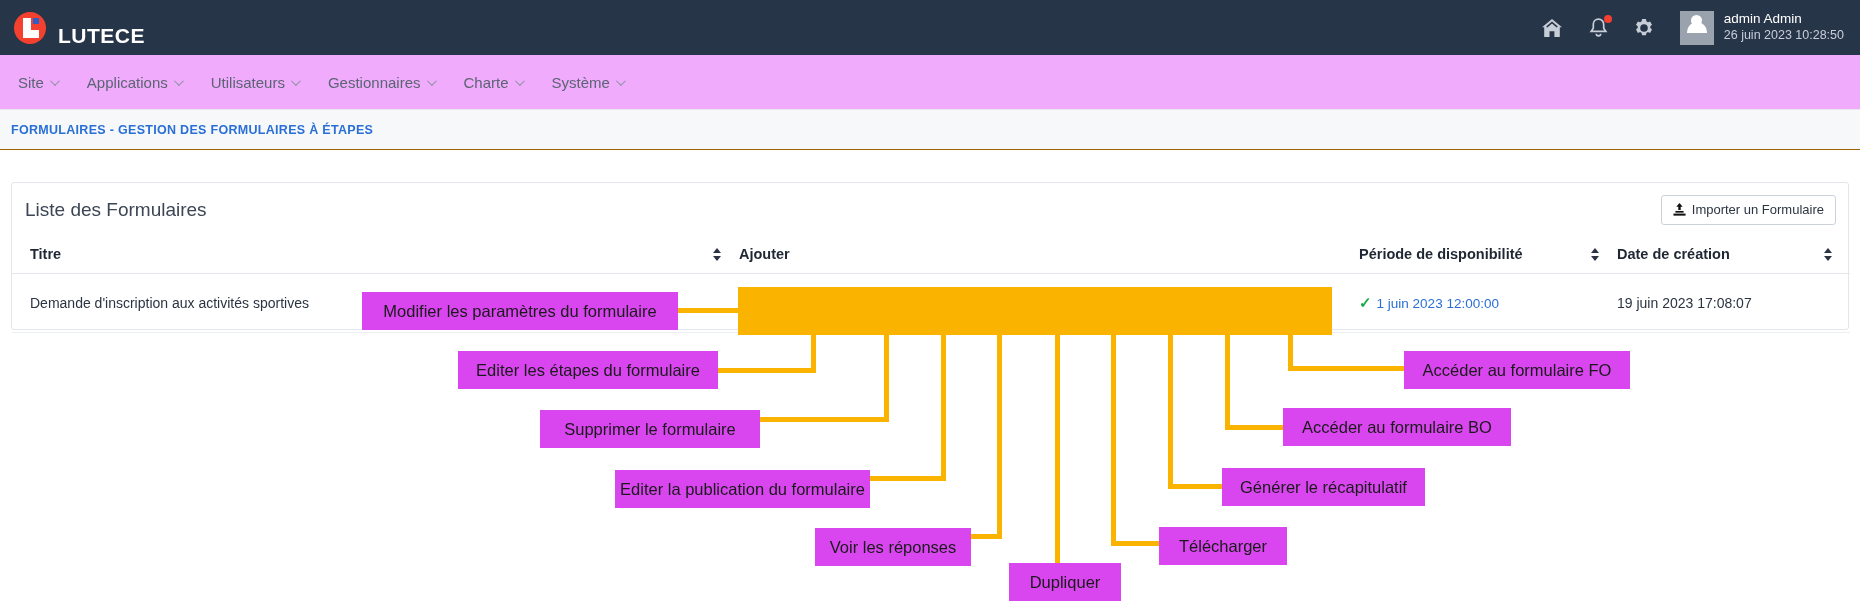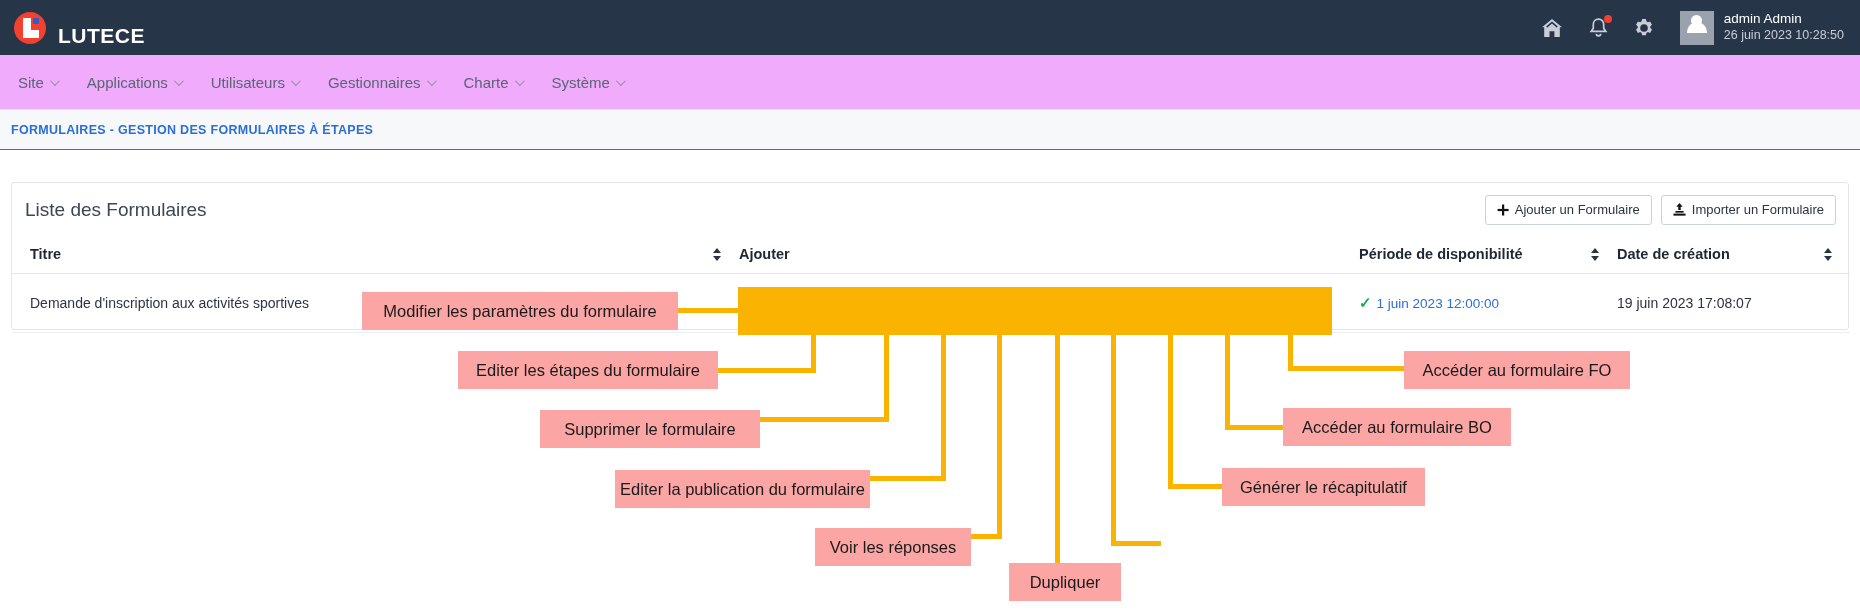--- a/index.html
+++ b/index.html
@@ -154,21 +154,21 @@
   .abtn.blue { background: #1b6ec2; }
   .abtn.red { background: #dc3c45; }
   .abtn.green { background: #28a745; }
 
   
   .overlay {
     position: absolute; left: 0; top: 0; width: 1860px; height: 610px;
     pointer-events: none;
   }
   .cbox {
-    position: absolute; background: #fca5a5; color: #1a1a1a;
+    position: absolute; background: #d946ef; color: #1a1a1a;
     font-size: 16.5px; display: flex; align-items: center;
     justify-content: center; padding: 8px 14px; white-space: nowrap;
     pointer-events: auto;
   }
   .hi-band {
     position: absolute; background: #FAB400; pointer-events: auto;
   }
   .lseg { position: absolute; background: #FAB400; }
 </style>
 </head>
@@ -247,29 +247,20 @@
   <div class="crumbbar">
     <span class="crumb">FORMULAIRES - GESTION DES FORMULAIRES À ÉTAPES</span>
   </div>
 
   <div class="card">
     <div class="card-head">
       <div class="card-title">Liste des Formulaires</div>
       <div class="card-head-btns">
         <button class="btn-outline">
           <span>
-            <svg width="12" height="12" viewBox="0 0 12 12" fill="#111">
-                <rect x="5" y="0.5" width="2.2" height="11"></rect>
-                <rect x="0.6" y="4.9" width="11" height="2.2"></rect>
-              </svg>
-          </span>
-          <span>Ajouter un Formulaire</span>
-        </button>
-        <button class="btn-outline">
-          <span>
             <svg width="13" height="13" viewBox="0 0 14 14" fill="#111">
               <path d="M7 0 3.6 4h2.1v3.6h2.6V4h2.1L7 0z"></path>
                 <rect x="0.5" y="11.4" width="13" height="2.2"></rect>
               <rect x="2.6" y="8.6" width="8.8" height="1.8"></rect>
             </svg>
           </span>
           <span>Importer un Formulaire</span>
         </button>
       </div>
     </div>
@@ -442,20 +433,21 @@
     <div class="cbox" style="left:458px;top:351px;width:260px;height:38px;">Editer les étapes du formulaire</div>
 
     <div class="cbox" style="left:540px;top:410px;width:220px;height:38px;">Supprimer le formulaire</div>
 
     <div class="cbox" style="left:615px;top:470px;width:255px;height:38px;">Editer la publication du formulaire</div>
 
     <div class="cbox" style="left:815px;top:528px;width:156px;height:38px;">Voir les réponses</div>
 
     <div class="cbox" style="left:1009px;top:563px;width:112px;height:38px;">Dupliquer</div>
 
+    <div class="cbox" style="left:1159px;top:527px;width:128px;height:38px;">Télécharger</div>
 
     <div class="cbox" style="left:1222px;top:468px;width:203px;height:38px;">Générer le récapitulatif</div>
 
     <div class="cbox" style="left:1283px;top:408px;width:228px;height:38px;">Accéder au formulaire BO</div>
 
     <div class="cbox" style="left:1404px;top:351px;width:226px;height:38px;">Accéder au formulaire FO</div>
 
   </div>
 
 </div>

